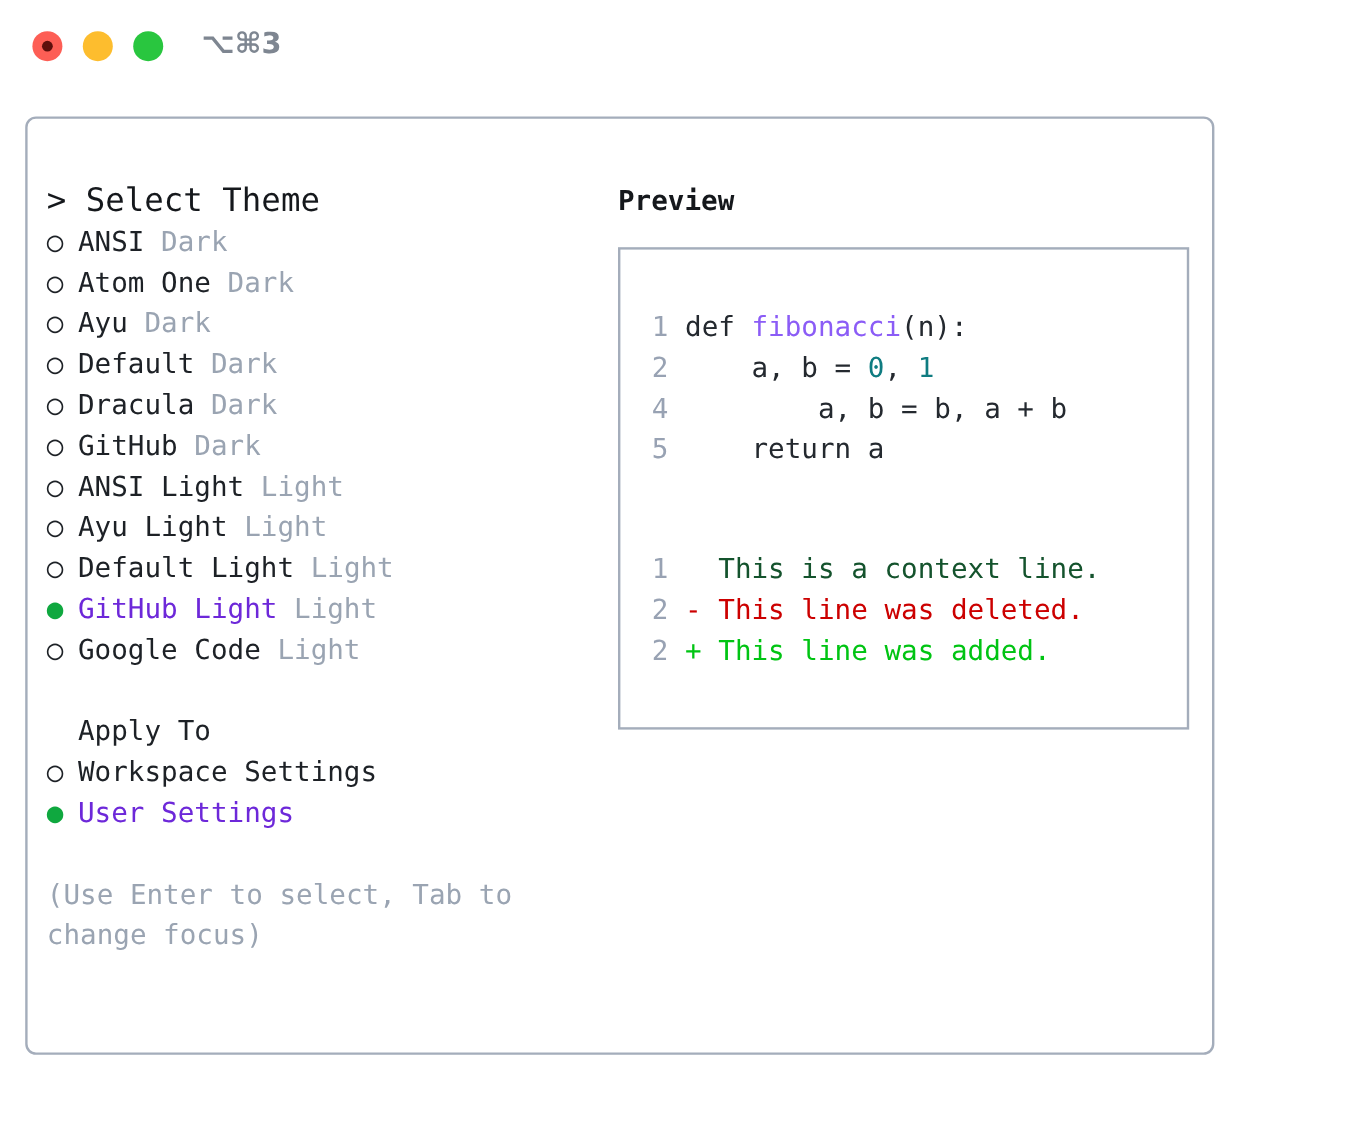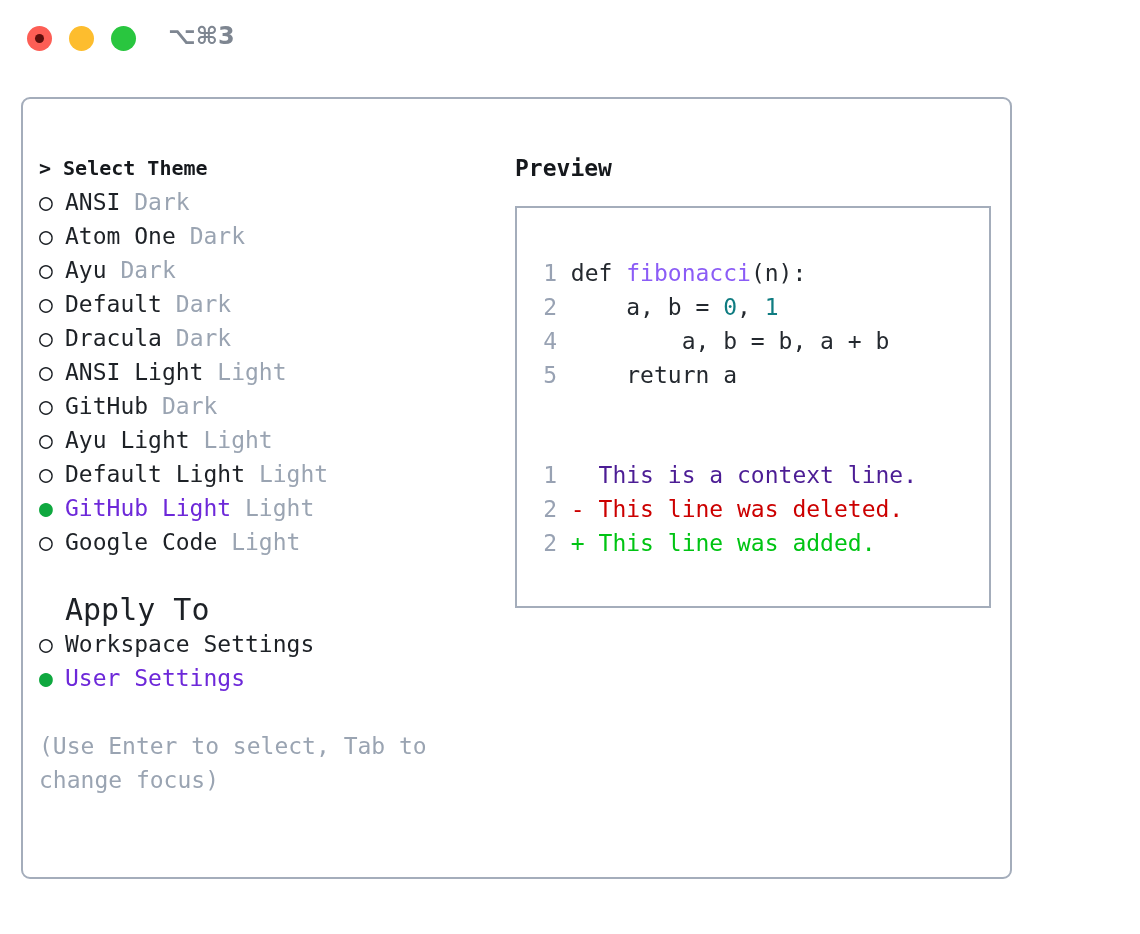--- a/index.html
+++ b/index.html
@@ -89,22 +89,22 @@
 
   
   .left-col {
     position: absolute;
     left: 16px;
     top: 52px;
     width: 450px;
   }
 
   .list-header {
-    font-size: 20px;
-    font-weight: bold;
+    font-size: 27px;
+    font-weight: normal;
     color: #15181c;
     line-height: 34px;
     white-space: pre;
   }
 
   .theme-row {
     font-size: 23px;
     line-height: 34px;
     color: #1d2126;
     white-space: pre;
@@ -117,21 +117,21 @@
   .theme-row.selected .marker { color: #0fa83f; }
   .theme-row.selected .label  { color: #6d28d9; }
   .theme-row .label { color: #1d2126; }
   .theme-row .tag {
     color: #9aa4b2;
   }
 
   .section-gap { height: 34px; }
 
   .apply-header {
-    font-size: 30px;
+    font-size: 23px;
     color: #1d2126;
     line-height: 34px;
     white-space: pre;
     padding-left: 26px;
   }
 
   .hint {
     margin-top: 34px;
     font-size: 23px;
     line-height: 34px;
@@ -182,21 +182,21 @@
   .tok-call { color: #0092c7; }
 
   .diff-block {
     position: absolute;
     left: 16px;
     top: 250px;
     font-size: 23px;
     line-height: 34px;
   }
   .diff-line { white-space: pre; }
-  .diff-ctx .diff-text { color: #4c1d95; }
+  .diff-ctx .diff-text { color: #14532d; }
   .diff-del .diff-text { color: #cc0000; }
   .diff-add .diff-text { color: #00c413; }
 </style>
 </head>
 <body>
 
 <div class="window">
 
   <div class="titlebar">
     <div class="lights">
@@ -213,22 +213,22 @@
       <div class="left-col">
 
         <div class="list-header">&gt; Select Theme</div>
 
         <div id="theme-items">
             <div class="theme-row"><span class="marker">○</span><span class="label">ANSI </span><span class="tag">Dark</span></div>
             <div class="theme-row"><span class="marker">○</span><span class="label">Atom One </span><span class="tag">Dark</span></div>
             <div class="theme-row"><span class="marker">○</span><span class="label">Ayu </span><span class="tag">Dark</span></div>
             <div class="theme-row"><span class="marker">○</span><span class="label">Default </span><span class="tag">Dark</span></div>
             <div class="theme-row"><span class="marker">○</span><span class="label">Dracula </span><span class="tag">Dark</span></div>
+            <div class="theme-row"><span class="marker">○</span><span class="label">GitHub </span><span class="tag">Dark</span></div>
             <div class="theme-row"><span class="marker">○</span><span class="label">ANSI Light </span><span class="tag">Light</span></div>
-            <div class="theme-row"><span class="marker">○</span><span class="label">GitHub </span><span class="tag">Dark</span></div>
             <div class="theme-row"><span class="marker">○</span><span class="label">Ayu Light </span><span class="tag">Light</span></div>
             <div class="theme-row"><span class="marker">○</span><span class="label">Default Light </span><span class="tag">Light</span></div>
             <div class="theme-row selected"><span class="marker">●</span><span class="label">GitHub Light </span><span class="tag">Light</span></div>
             <div class="theme-row"><span class="marker">○</span><span class="label">Google Code </span><span class="tag">Light</span></div>
           </div>
 
         <div class="section-gap"></div>
 
         <div class="apply-header">Apply To</div>
 

